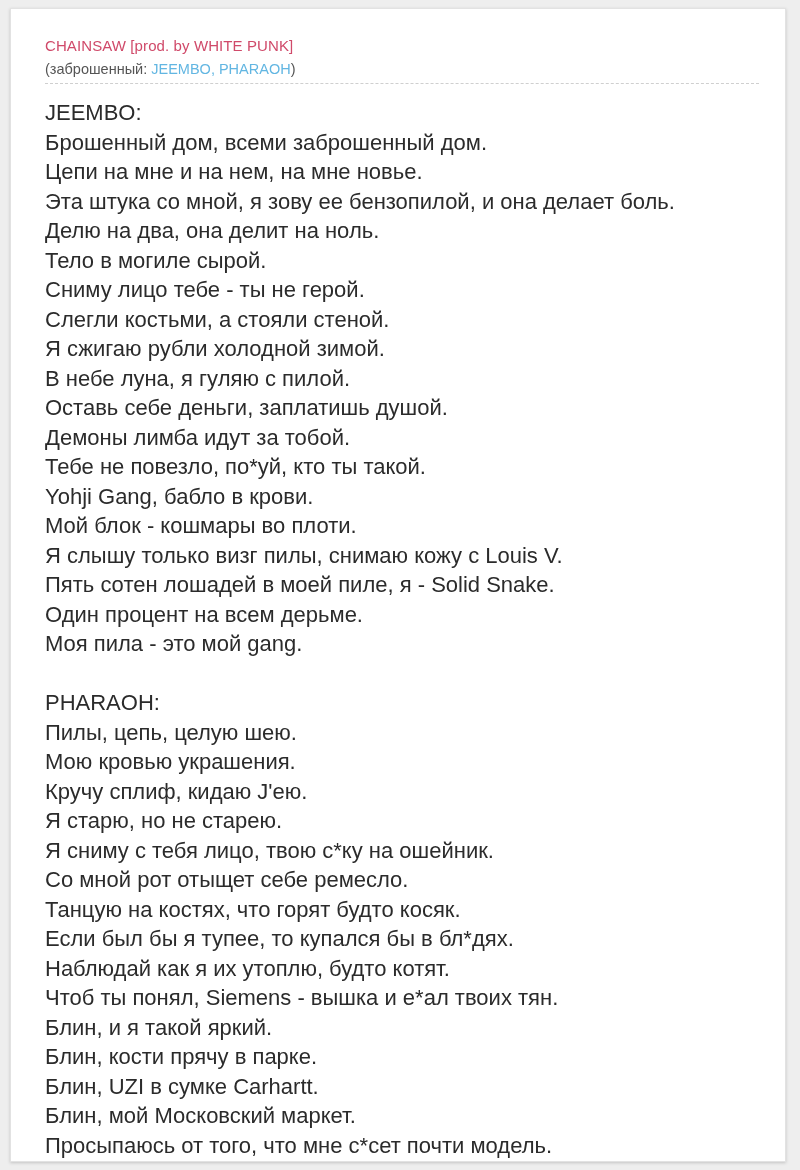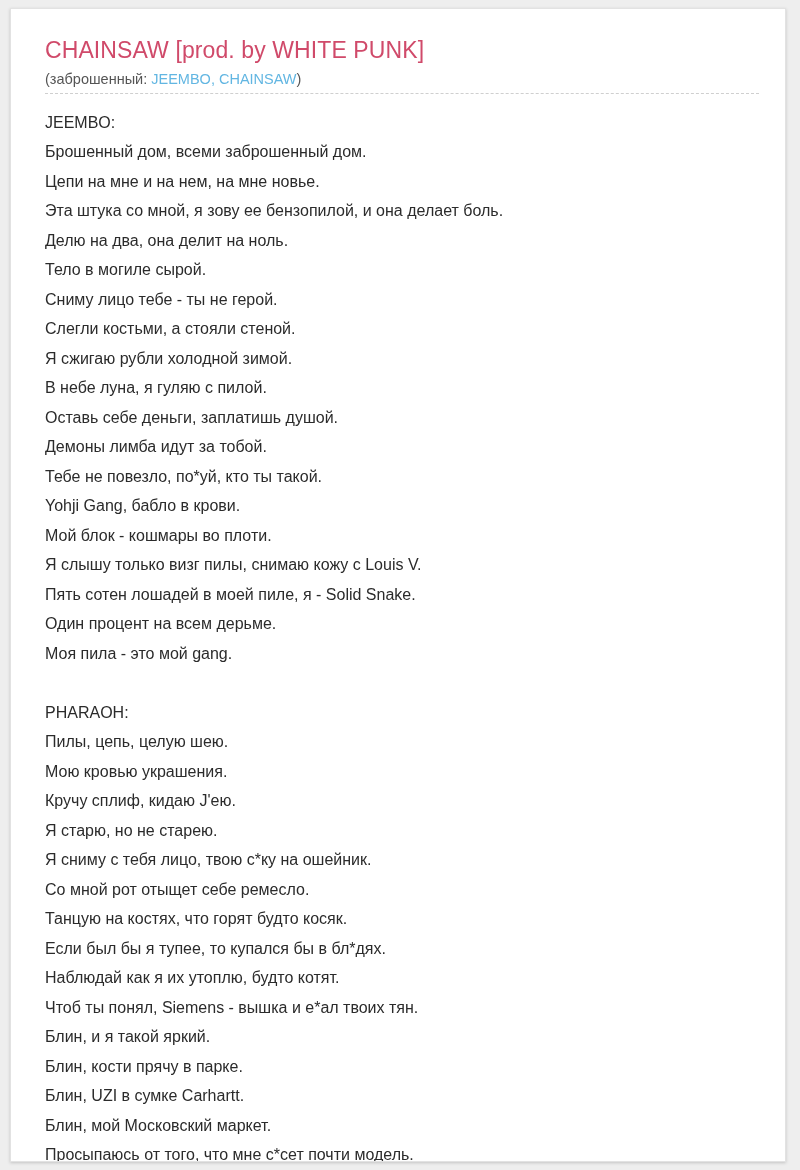--- a/index.html
+++ b/index.html
@@ -23,21 +23,21 @@
     box-sizing: border-box;
     width: 100%;
     height: 100%;
     background: #ffffff;
     border: 1px solid #e2e2e2;
     box-shadow: 0 1px 3px rgba(0,0,0,0.18);
     padding: 28px 26px 10px 34px;
     overflow: hidden;
   }
   .song-title {
-    font-size: 23px;
+    font-size: 15px;
     color: #d04a6a;
     font-weight: normal;
     letter-spacing: 0.1px;
     margin: 0 0 6px 0;
     line-height: 1.2;
   }
   .artist-line {
     font-size: 14.5px;
     color: #555555;
     margin: 0 0 4px 0;
@@ -46,37 +46,37 @@
   .artist-link {
     color: #62b6e2;
     text-decoration: none;
   }
   .divider {
     border: none;
     border-top: 1px dashed #cfcfcf;
     margin: 6px 0 14px 0;
   }
   .lyrics {
-    font-size: 16px;
+    font-size: 22px;
     line-height: 29.5px;
     color: #2b2b2b;
     white-space: pre-wrap;
     word-wrap: break-word;
   }
   .blank-line { height: 29.5px; }
   .line { min-height: 29.5px; }
 </style>
 </head>
 <body>
 
 <div id="page">
   <div class="sheet">
 
     <h1 class="song-title">CHAINSAW [prod. by WHITE PUNK]</h1>
 
-    <div class="artist-line"><span class="paren">(заброшенный: </span><a class="artist-link" href="#">JEEMBO, CHAINSAW</a><span class="paren">)</span></div>
+    <div class="artist-line"><span class="paren">(заброшенный: </span><a class="artist-link" href="#">JEEMBO, PHARAOH</a><span class="paren">)</span></div>
 
     <hr class="divider">
 
     <div class="lyrics" id="lyrics"><div class="line">JEEMBO:</div><div class="line">Брошенный дом, всеми заброшенный дом.</div><div class="line">Цепи на мне и на нем, на мне новье.</div><div class="line">Эта штука со мной, я зову ее бензопилой, и она делает боль.</div><div class="line">Делю на два, она делит на ноль.</div><div class="line">Тело в могиле сырой.</div><div class="line">Сниму лицо тебе - ты не герой.</div><div class="line">Слегли костьми, а стояли стеной.</div><div class="line">Я сжигаю рубли холодной зимой.</div><div class="line">В небе луна, я гуляю с пилой.</div><div class="line">Оставь себе деньги, заплатишь душой.</div><div class="line">Демоны лимба идут за тобой.</div><div class="line">Тебе не повезло, по*уй, кто ты такой.</div><div class="line">Yohji Gang, бабло в крови.</div><div class="line">Мой блок - кошмары во плоти.</div><div class="line">Я слышу только визг пилы, снимаю кожу с Louis V.</div><div class="line">Пять сотен лошадей в моей пиле, я - Solid Snake.</div><div class="line">Один процент на всем дерьме.</div><div class="line">Моя пила - это мой gang.</div><div class="blank-line"></div><div class="line">PHARAOH:</div><div class="line">Пилы, цепь, целую шею.</div><div class="line">Мою кровью украшения.</div><div class="line">Кручу сплиф, кидаю J'ею.</div><div class="line">Я старю, но не старею.</div><div class="line">Я сниму с тебя лицо, твою с*ку на ошейник.</div><div class="line">Со мной рот отыщет себе ремесло.</div><div class="line">Танцую на костях, что горят будто косяк.</div><div class="line">Если был бы я тупее, то купался бы в бл*дях.</div><div class="line">Наблюдай как я их утоплю, будто котят.</div><div class="line">Чтоб ты понял, Siemens - вышка и е*ал твоих тян.</div><div class="line">Блин, и я такой яркий.</div><div class="line">Блин, кости прячу в парке.</div><div class="line">Блин, UZI в сумке Carhartt.</div><div class="line">Блин, мой Московский маркет.</div><div class="line">Просыпаюсь от того, что мне с*сет почти модель.</div></div>
 
   </div>
 </div>
 
 </body></html>

